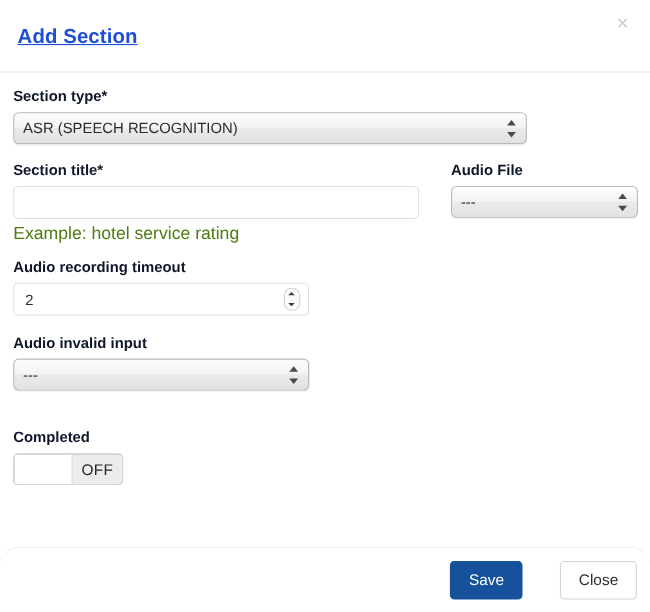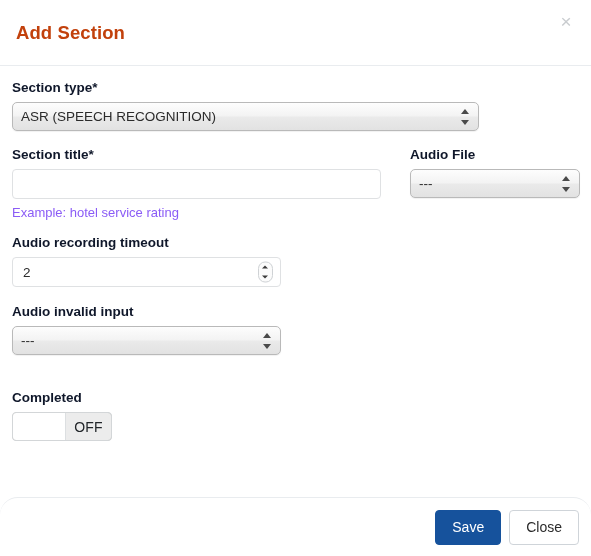--- a/index.html
+++ b/index.html
@@ -31,24 +31,25 @@
     height: 66px;
     box-sizing: border-box;
     border-bottom: 1px solid #e9ecef;
     padding: 0 16px;
     display: flex;
     align-items: center;
   }
   .modal-title {
     font-size: 18.5px;
     font-weight: bold;
-    color: #c2410c;
+    color: #1d4ed8;
     letter-spacing: 0.1px;
     line-height: 1;
     margin-top: 2px;
+    text-decoration: underline;
   }
   .close-btn {
     position: absolute;
     right: 14px;
     top: 11px;
     width: 22px;
     height: 22px;
     border: none;
     background: transparent;
     color: #c9cccf;
@@ -75,22 +76,22 @@
   label.field-label {
     display: block;
     font-size: 13.5px;
     font-weight: bold;
     color: #0f172a;
     margin: 0 0 6px 0;
     line-height: 16px;
   }
 
   .help-text {
-    font-size: 13px;
-    color: #8b5cf6;
+    font-size: 16px;
+    color: #4d7c0f;
     line-height: 16px;
     margin: 6px 0 0 0;
   }
 
   
   .native-select {
     box-sizing: border-box;
     height: 29px;
     border: 1px solid #b9b9b9;
     border-radius: 5px;
@@ -256,20 +257,21 @@
   }
   .btn-primary {
     background: #16529c;
     border: 1px solid #16529c;
     color: #ffffff;
   }
   .btn-secondary {
     background: #ffffff;
     border: 1px solid #cfd4d9;
     color: #2b2b2b;
+    margin-left: 26px;
   }
 
   
   .row-split { display: flex; }
   .col-left { width: 370px; }
   .col-right { width: 170px; margin-left: 29px; }
 </style>
 </head>
 <body>
 

